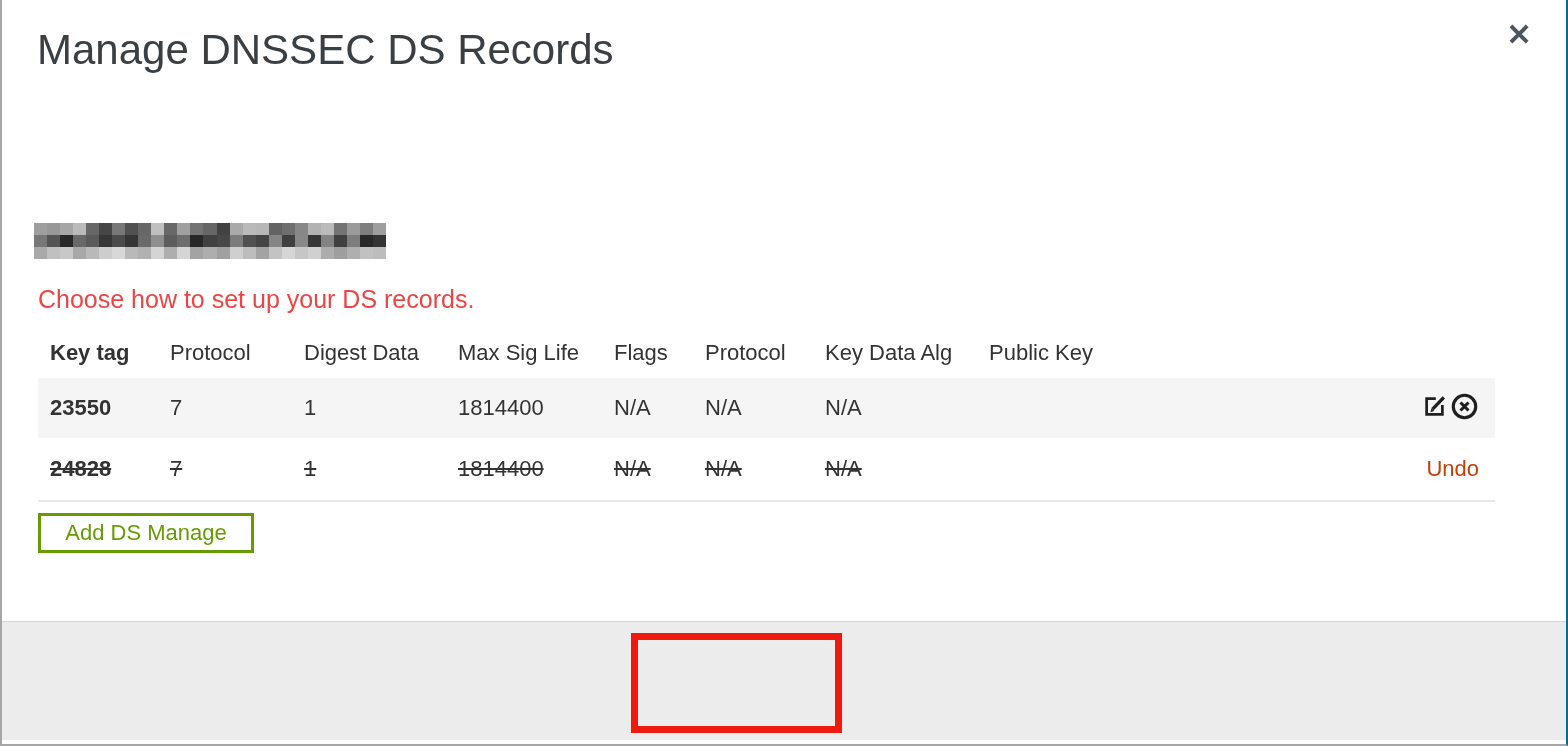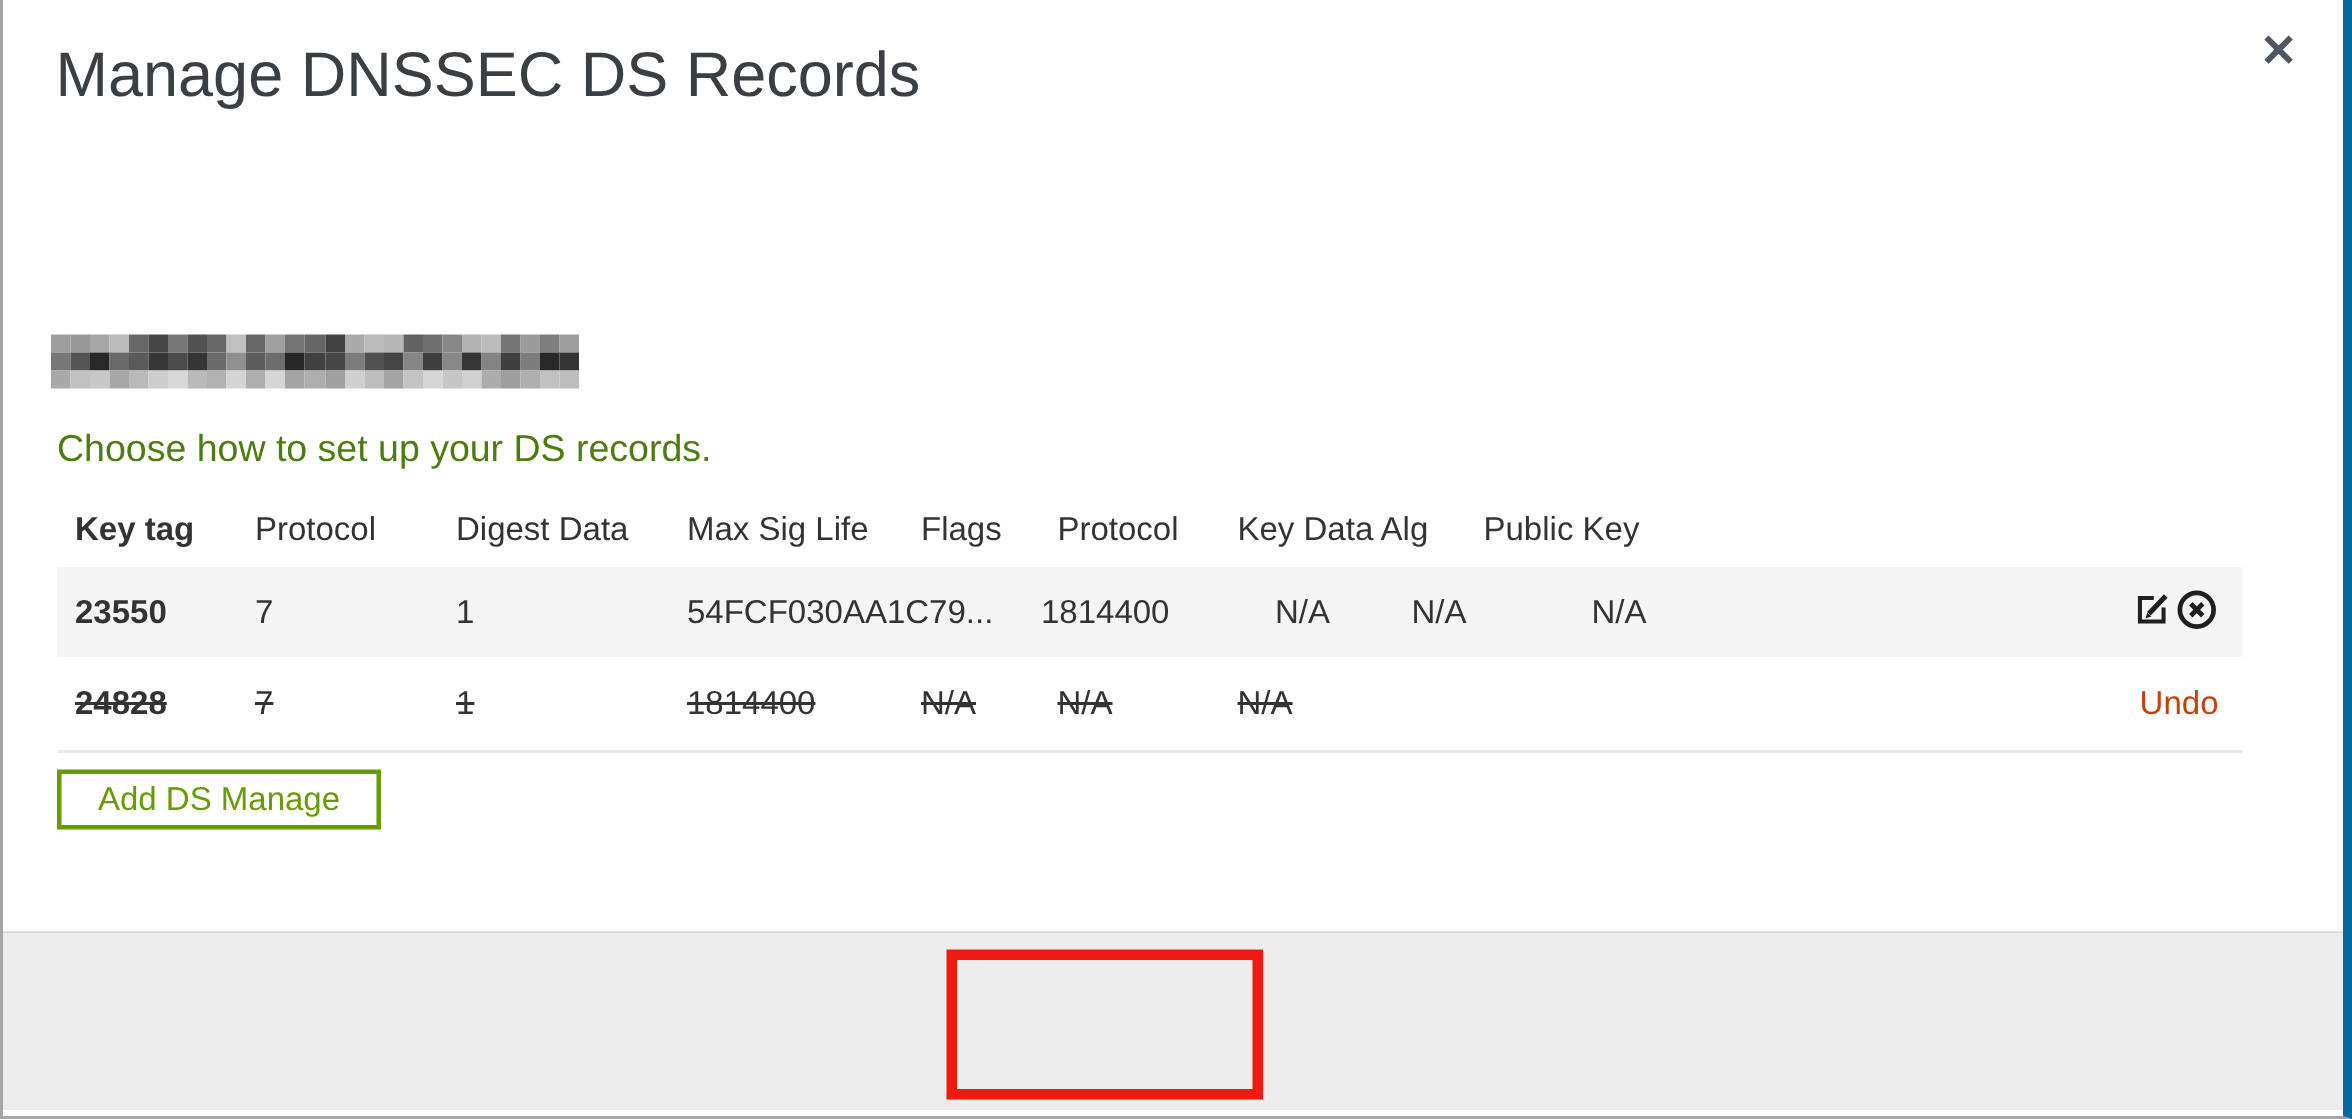--- a/index.html
+++ b/index.html
@@ -3,37 +3,37 @@
 <meta charset="utf-8">
 <style>
   * { margin:0; padding:0; box-sizing:border-box; }
   html,body { width:1568px; height:746px; }
   body {
     font-family:"Liberation Sans","DejaVu Sans",sans-serif;
     background:#fff; color:#333; overflow:hidden;
   }
   .screen {
     position:relative; width:1568px; height:746px; background:#fff;
-    border-left:2px solid #a6a6a6; border-right:6px solid #0369a1; border-bottom:2px solid #a6a6a6;
+    border-left:2px solid #a6a6a6; border-right:2px solid #0369a1; border-bottom:2px solid #a6a6a6;
   }
   .modal-title {
     position:absolute; left:35px; top:26px;
     font-size:42px; font-weight:400; color:#3a3f44; letter-spacing:0;
   }
   .close-btn {
     position:absolute; left:1500px; top:18px; width:34px; height:34px;
     font-size:30px; font-weight:700; color:#4d5560; text-align:center; line-height:34px;
     cursor:pointer; background:none; border:none;
   }
   .redacted-domain {
     position:absolute; left:32px; top:223px; width:352px; height:36px;
     display:grid; grid-template-columns:repeat(27,1fr); grid-template-rows:repeat(3,1fr);
   }
   .instruction {
-    position:absolute; left:36px; top:285px; font-size:25px; color:#4d7c0f;
+    position:absolute; left:36px; top:285px; font-size:25px; color:#ef4444;
   }
   .ds-table {
     position:absolute; left:36px; top:328px; width:1457px; font-size:22px; color:#333;
   }
   .trow { display:flex; align-items:center; padding-left:12px; }
   .thead-row { height:50px; color:#333; }
   .data-row-1 { height:60px; background:#f5f5f5; }
   .data-row-2 { height:64px; border-bottom:2px solid #e9e9e9; }
   .data-row-2 .cell-text { text-decoration:line-through; }
   .c0{width:120px;font-weight:bold;} .c1{width:134px;} .c2{width:154px;} .c3{width:236px;}
@@ -165,21 +165,20 @@
       <div class="c6">Protocol</div>
       <div class="c7">Key Data Alg</div>
       <div class="c8">Public Key</div>
       <div class="c9"></div>
     </div>
 
     <div class="trow data-row-1">
       <div class="c0 cell-text">23550</div>
       <div class="c1 cell-text">7</div>
       <div class="c2 cell-text">1</div>
-      <div class="c3 cell-text">54FCF030AA1C79...</div>
       <div class="c4 cell-text">1814400</div>
       <div class="c5 cell-text">N/A</div>
       <div class="c6 cell-text">N/A</div>
       <div class="c7 cell-text">N/A</div>
       <div class="c8 cell-text"></div>
       <div class="c9">
         <button class="icon-btn">
           <span>
             <svg width="27" height="27" viewBox="0 0 24 24">
               <path d="M13.2 5H5v14h14v-8.4" fill="none" stroke="#1f1f1f" stroke-width="2.4"></path>

